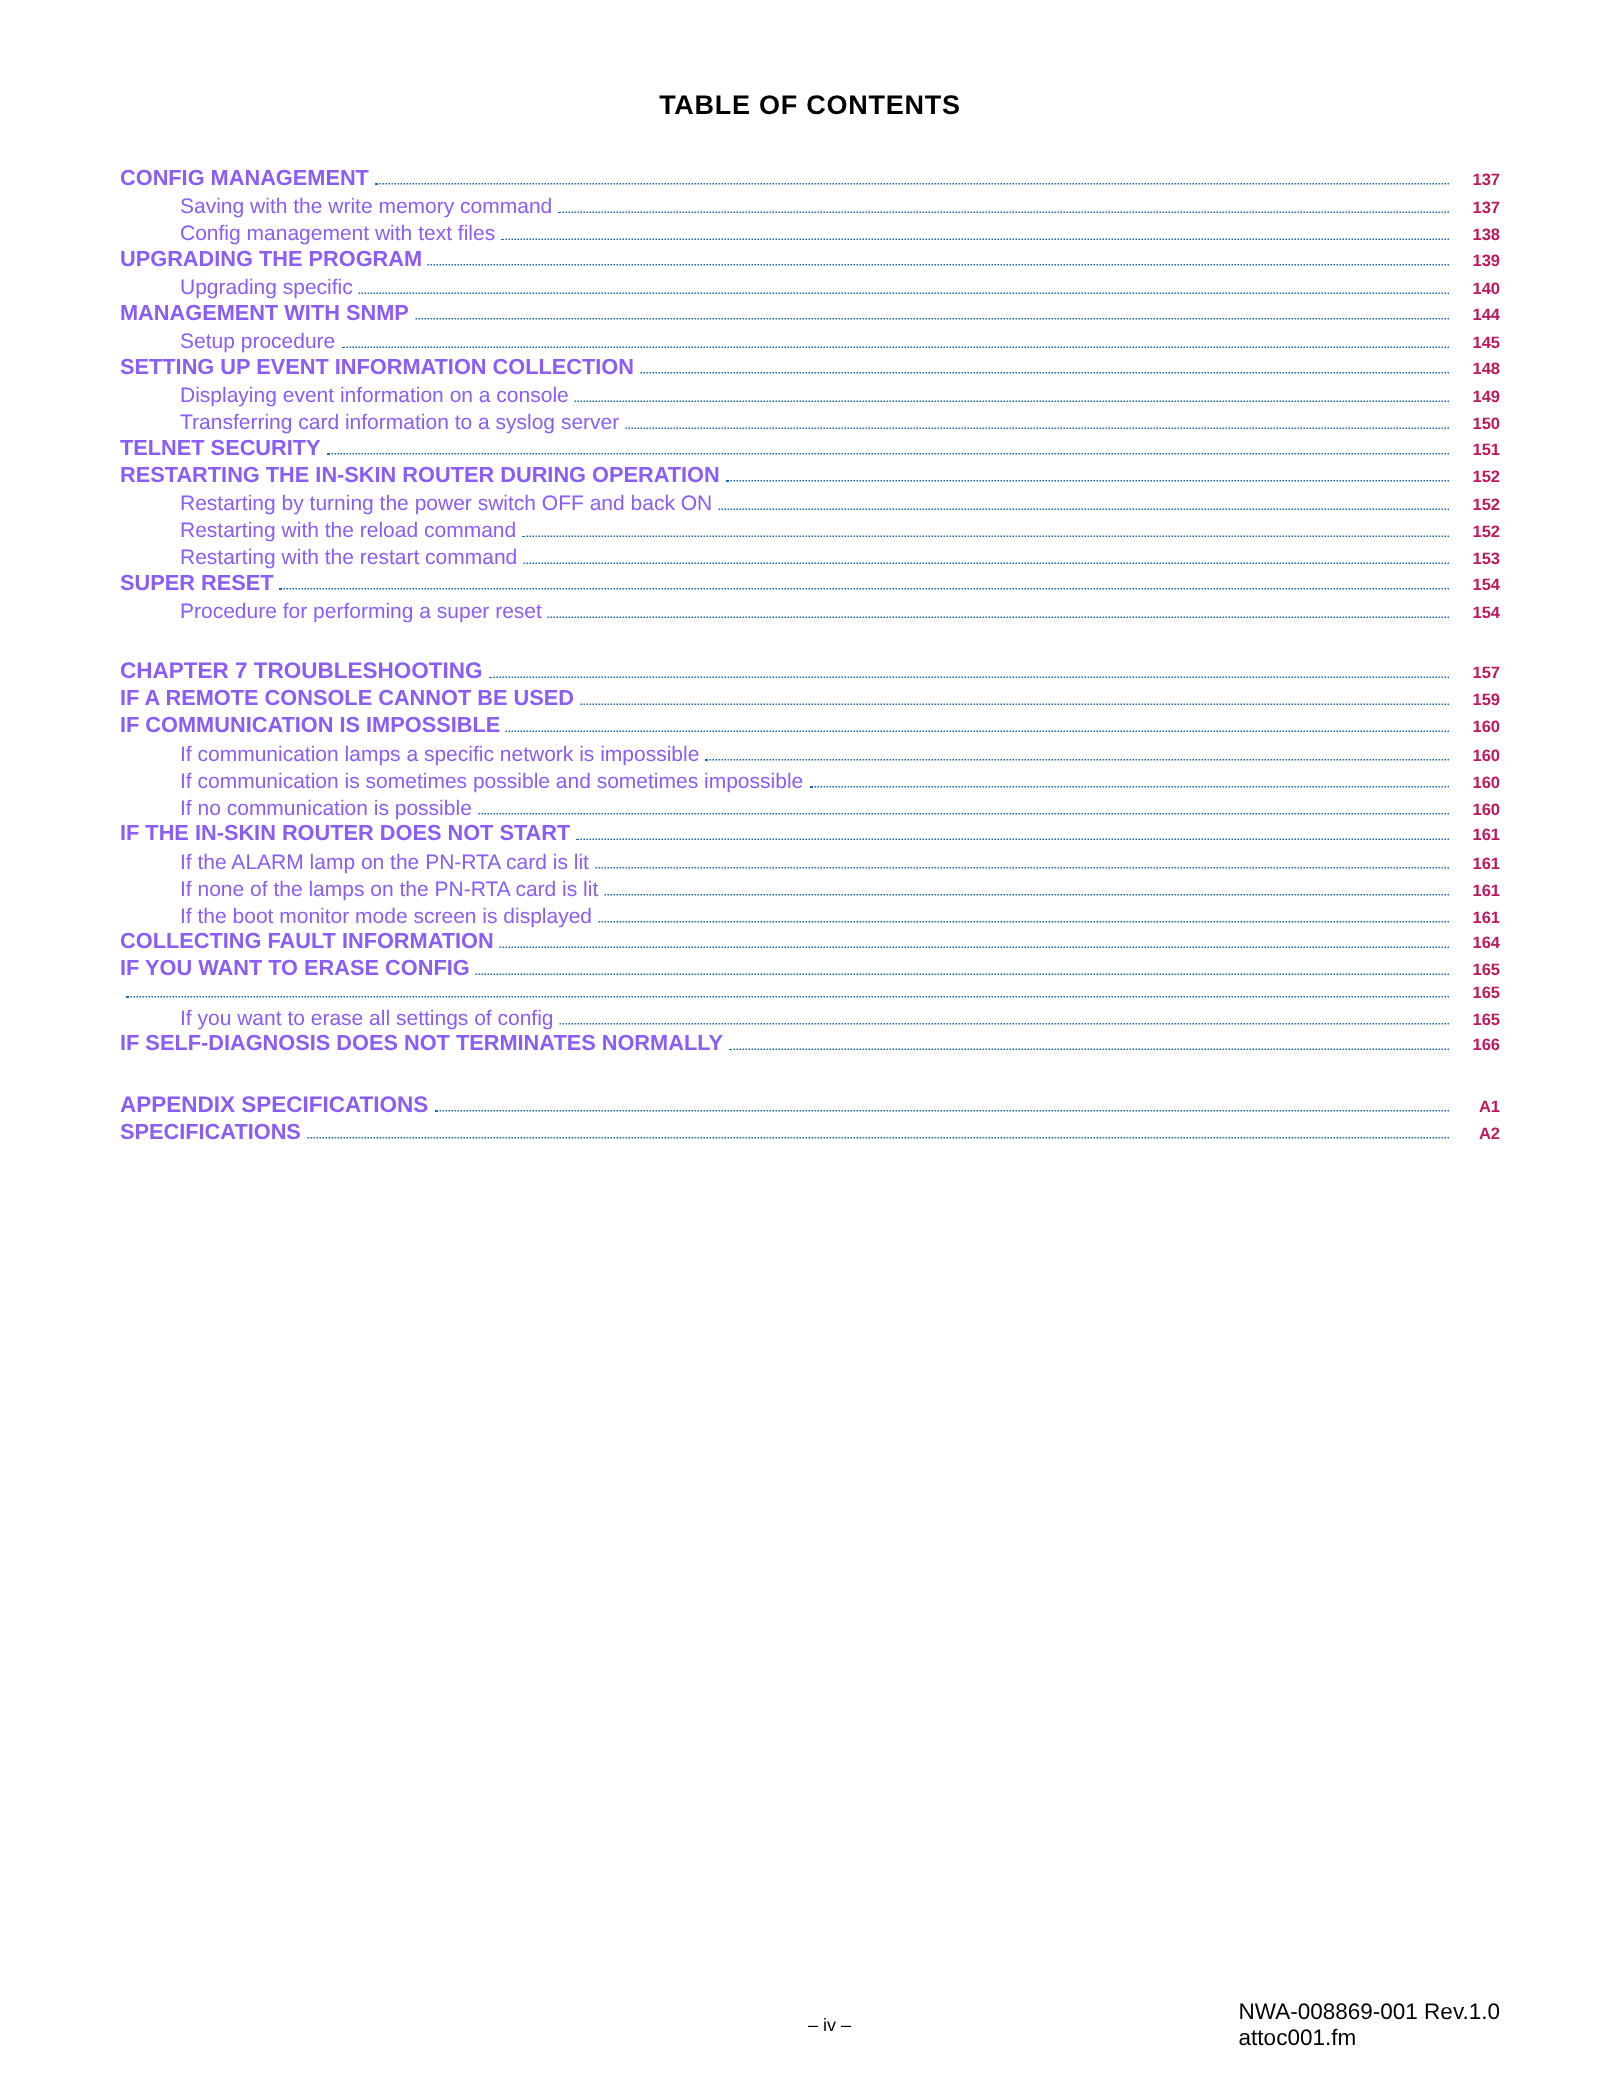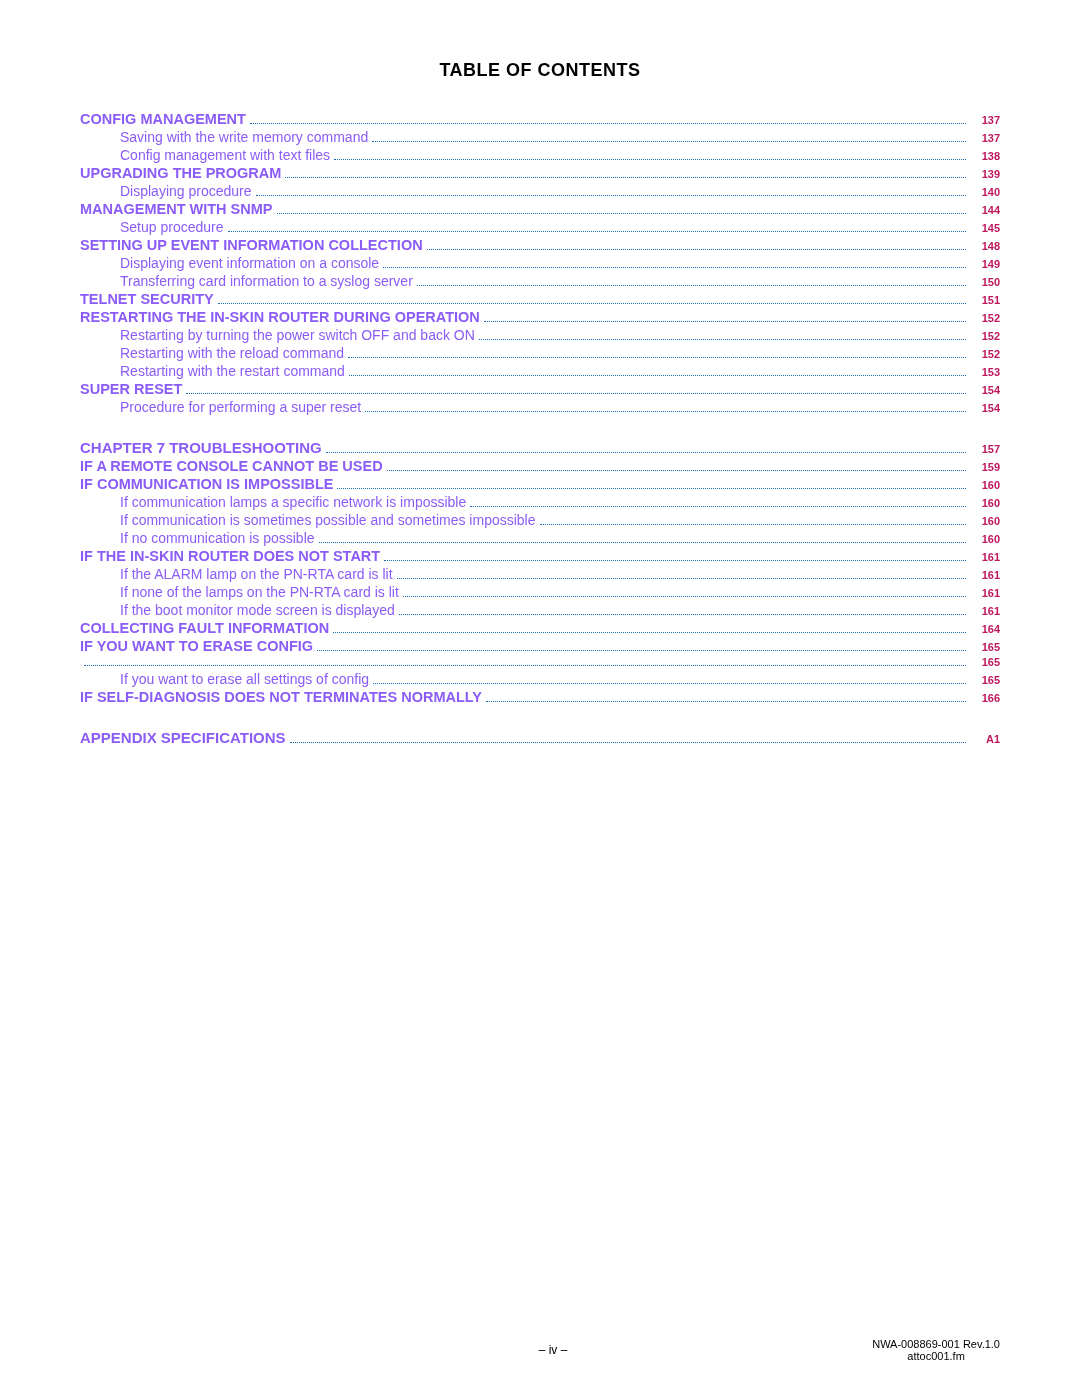--- a/index.html
+++ b/index.html
@@ -82,22 +82,22 @@
       font-size: 12px;
       color: #000;
       margin-left: 26px;
     }
     .footer-center {
       text-align: center;
     }
     .footer-right {
       position: absolute;
       right: 80px;
-      text-align: center;
-      font-size: 11px;
+      text-align: left;
+      font-size: 15px;
       color: #000;
     }
   </style>
 </head>
 <body>
 
 <div class="page">
   <div class="title">TABLE OF CONTENTS</div>
 
   <div id="main-toc">
@@ -115,21 +115,21 @@
         <span class="toc-label indent1">Config management with text files</span>
         <span class="toc-dots"></span>
         <span class="toc-page">138</span>
       </div>
       <div class="toc-row">
         <span class="toc-label bold">UPGRADING THE PROGRAM</span>
         <span class="toc-dots"></span>
         <span class="toc-page bold">139</span>
       </div>
       <div class="toc-row">
-        <span class="toc-label indent1">Displaying procedure</span>
+        <span class="toc-label indent1">Upgrading specific</span>
         <span class="toc-dots"></span>
         <span class="toc-page">140</span>
       </div>
       <div class="toc-row">
         <span class="toc-label bold">MANAGEMENT WITH SNMP</span>
         <span class="toc-dots"></span>
         <span class="toc-page bold">144</span>
       </div>
       <div class="toc-row">
         <span class="toc-label indent1">Setup procedure</span>
@@ -265,20 +265,27 @@
         <span class="toc-page bold">166</span>
       </div>
     </div>
 
   <div class="toc-row chapter-gap">
     <span class="toc-label appendix">APPENDIX   SPECIFICATIONS</span>
     <span class="toc-dots"></span>
     <span class="toc-page bold">A1</span>
   </div>
 
+  <div id="app-toc">
+      <div class="toc-row">
+        <span class="toc-label bold">SPECIFICATIONS</span>
+        <span class="toc-dots"></span>
+        <span class="toc-page bold">A2</span>
+      </div>
+    </div>
 
   <div class="footer">
     <div class="footer-center">– iv –</div>
     <div class="footer-right">
       <div>NWA-008869-001 Rev.1.0</div>
       <div>attoc001.fm</div>
     </div>
   </div>
 </div>
 

